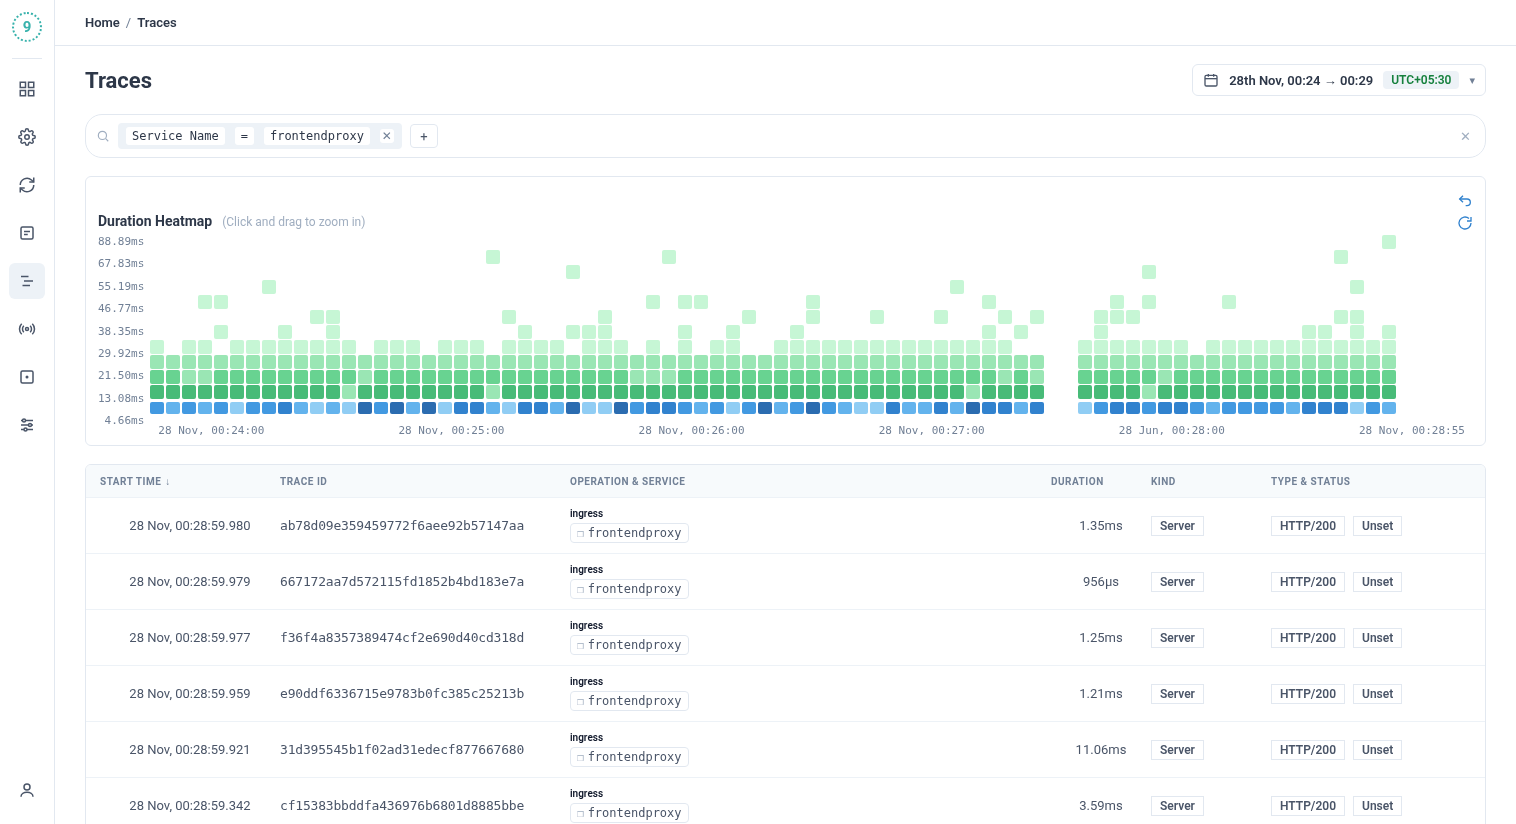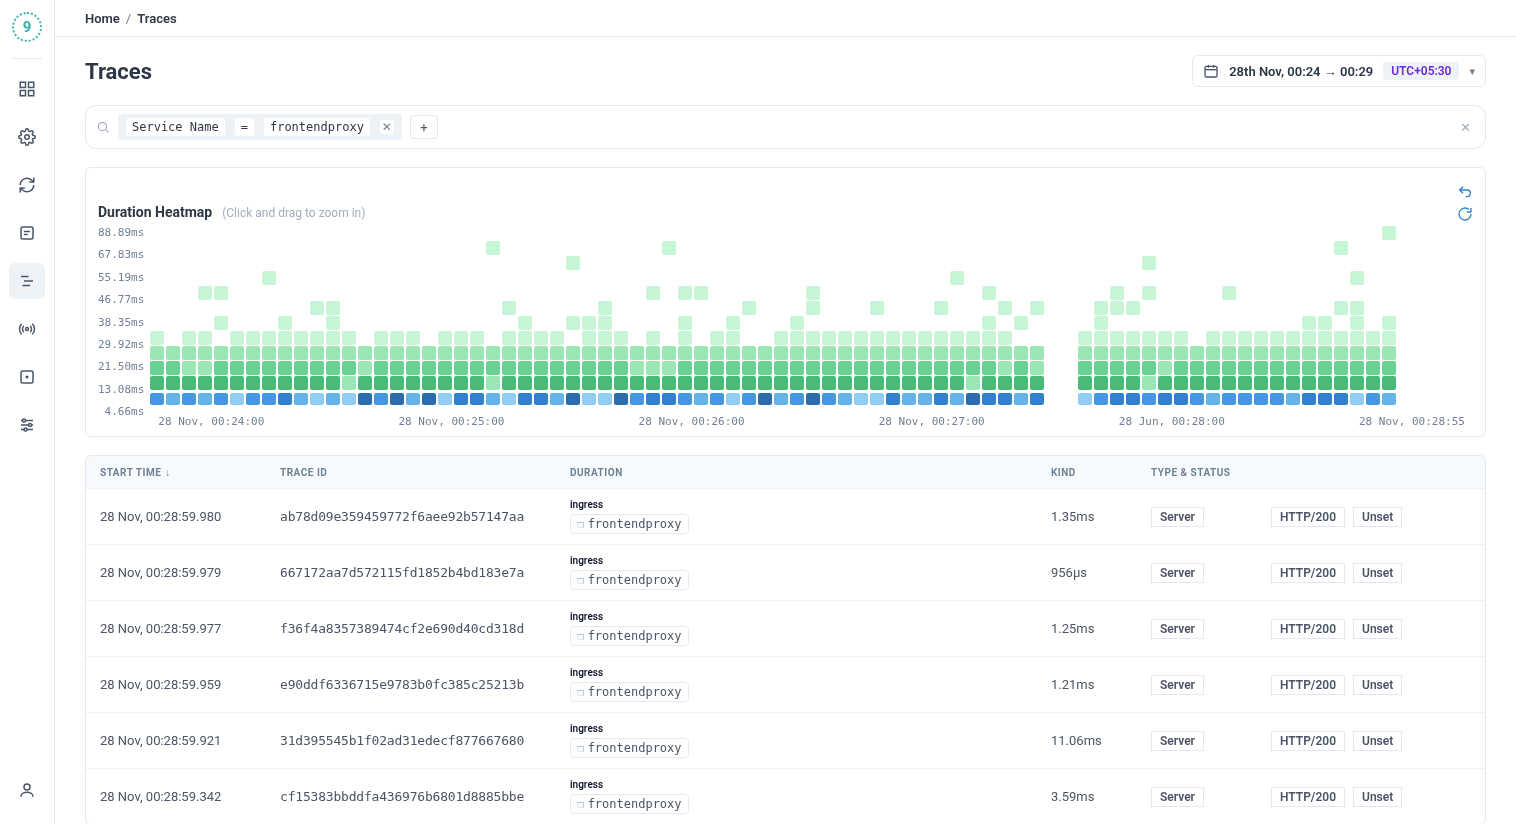--- a/index.html
+++ b/index.html
@@ -43,21 +43,21 @@
     color: #4a5568;
     cursor: pointer;
     margin: 4px 0;
   }
   .sidebar .nav-item.active { background: #edf2f7; }
   .sidebar .spacer { flex: 1; }
 
   
   .main { flex: 1; display: flex; flex-direction: column; }
   .breadcrumb {
-    height: 37px;
+    height: 46px;
     border-bottom: 1px solid #e2e8f0;
     display: flex; align-items: center;
     padding: 0 30px;
     font-size: 13px;
     color: #718096;
     gap: 6px;
   }
   .breadcrumb .home { color: #2d3748; font-weight: 600; cursor: pointer; }
   .breadcrumb .current { color: #2d3748; font-weight: 600; }
 
@@ -70,26 +70,26 @@
   .page-title { font-size: 22px; font-weight: 700; color: #2d3748; }
   .time-picker {
     display: flex; align-items: center; gap: 10px;
     border: 1px solid #e2e8f0; border-radius: 6px;
     padding: 6px 10px;
   }
   .time-picker .cal-icon { color: #4a5568; }
   .time-picker .range { font-weight: 600; color: #2d3748; }
   .tz-badge {
     background: #edf2f7; padding: 2px 8px; border-radius: 4px;
-    font-size: 12px; font-weight: 600; color: #6d28d9;
+    font-size: 12px; font-weight: 600; color: #15803d;
   }
   .chev { color: #718096; font-size: 11px; }
 
   .filter-bar {
-    border: 1px solid #e2e8f0; border-radius: 11px;
+    border: 1px solid #e2e8f0; border-radius: 17px;
     padding: 8px 10px;
     display: flex; align-items: center; gap: 8px;
     margin-bottom: 18px;
   }
   .filter-bar .search-ic { color: #a0aec0; }
   .filter-chip {
     display: flex; align-items: center; gap: 10px;
     background: #edf2f7; border-radius: 4px;
     padding: 4px 8px;
   }
@@ -161,21 +161,21 @@
     background: #f7fafc; height: 32px;
     font-size: 10px; letter-spacing: 0.5px;
     color: #718096; font-weight: 700; text-transform: uppercase;
   }
   .th { display: flex; align-items: center; gap: 4px; }
   .trace-row {
     border-top: 1px solid #edf2f7;
     padding-top: 10px; padding-bottom: 10px;
     cursor: pointer;
   }
-  .trace-row .start, .trace-row .dur { color: #4a5568; font-size: 13px; }
+  .trace-row .start, .trace-row .dur { color: #4a5568; font-size: 13px; text-align: center; }
   .trace-row .tid { color: #4a5568; font-size: 13px; font-family: Menlo, Consolas, monospace; letter-spacing: -0.2px; }
   .opcell .op-name { font-weight: 600; color: #0f172a; margin-bottom: 4px; font-size: 10px; }
   .svc-chip {
     display: inline-flex; align-items: center; gap: 4px;
     border: 1px solid #e2e8f0; border-radius: 4px;
     padding: 2px 6px; font-family: Menlo, Consolas, monospace; font-size: 12px;
     color: #4a5568;
   }
   .svc-chip .cube { font-size: 11px; color: #a0aec0; }
   .pill {
@@ -1310,20 +1310,21 @@
       </div>
     </div>
 
     <div class="trace-table">
       <div class="trace-header">
         <div class="th">
             <span>START TIME</span> 
             <span>↓</span>
           </div>
         <div class="th">TRACE ID</div>
+        <div class="th">OPERATION &amp; SERVICE</div>
         <div class="th">DURATION</div>
         <div class="th">KIND</div>
         <div class="th">TYPE &amp; STATUS</div>
       </div>
       <div id="trace-rows">
           <div class="trace-row">
             <div class="start">28 Nov, 00:28:59.980</div>
             <div class="tid">ab78d09e359459772f6aee92b57147aa</div>
             <div class="opcell"><div class="op-name">ingress</div><span class="svc-chip"><span class="cube">❒</span> frontendproxy</span></div>
             <div class="dur">1.35ms</div>

